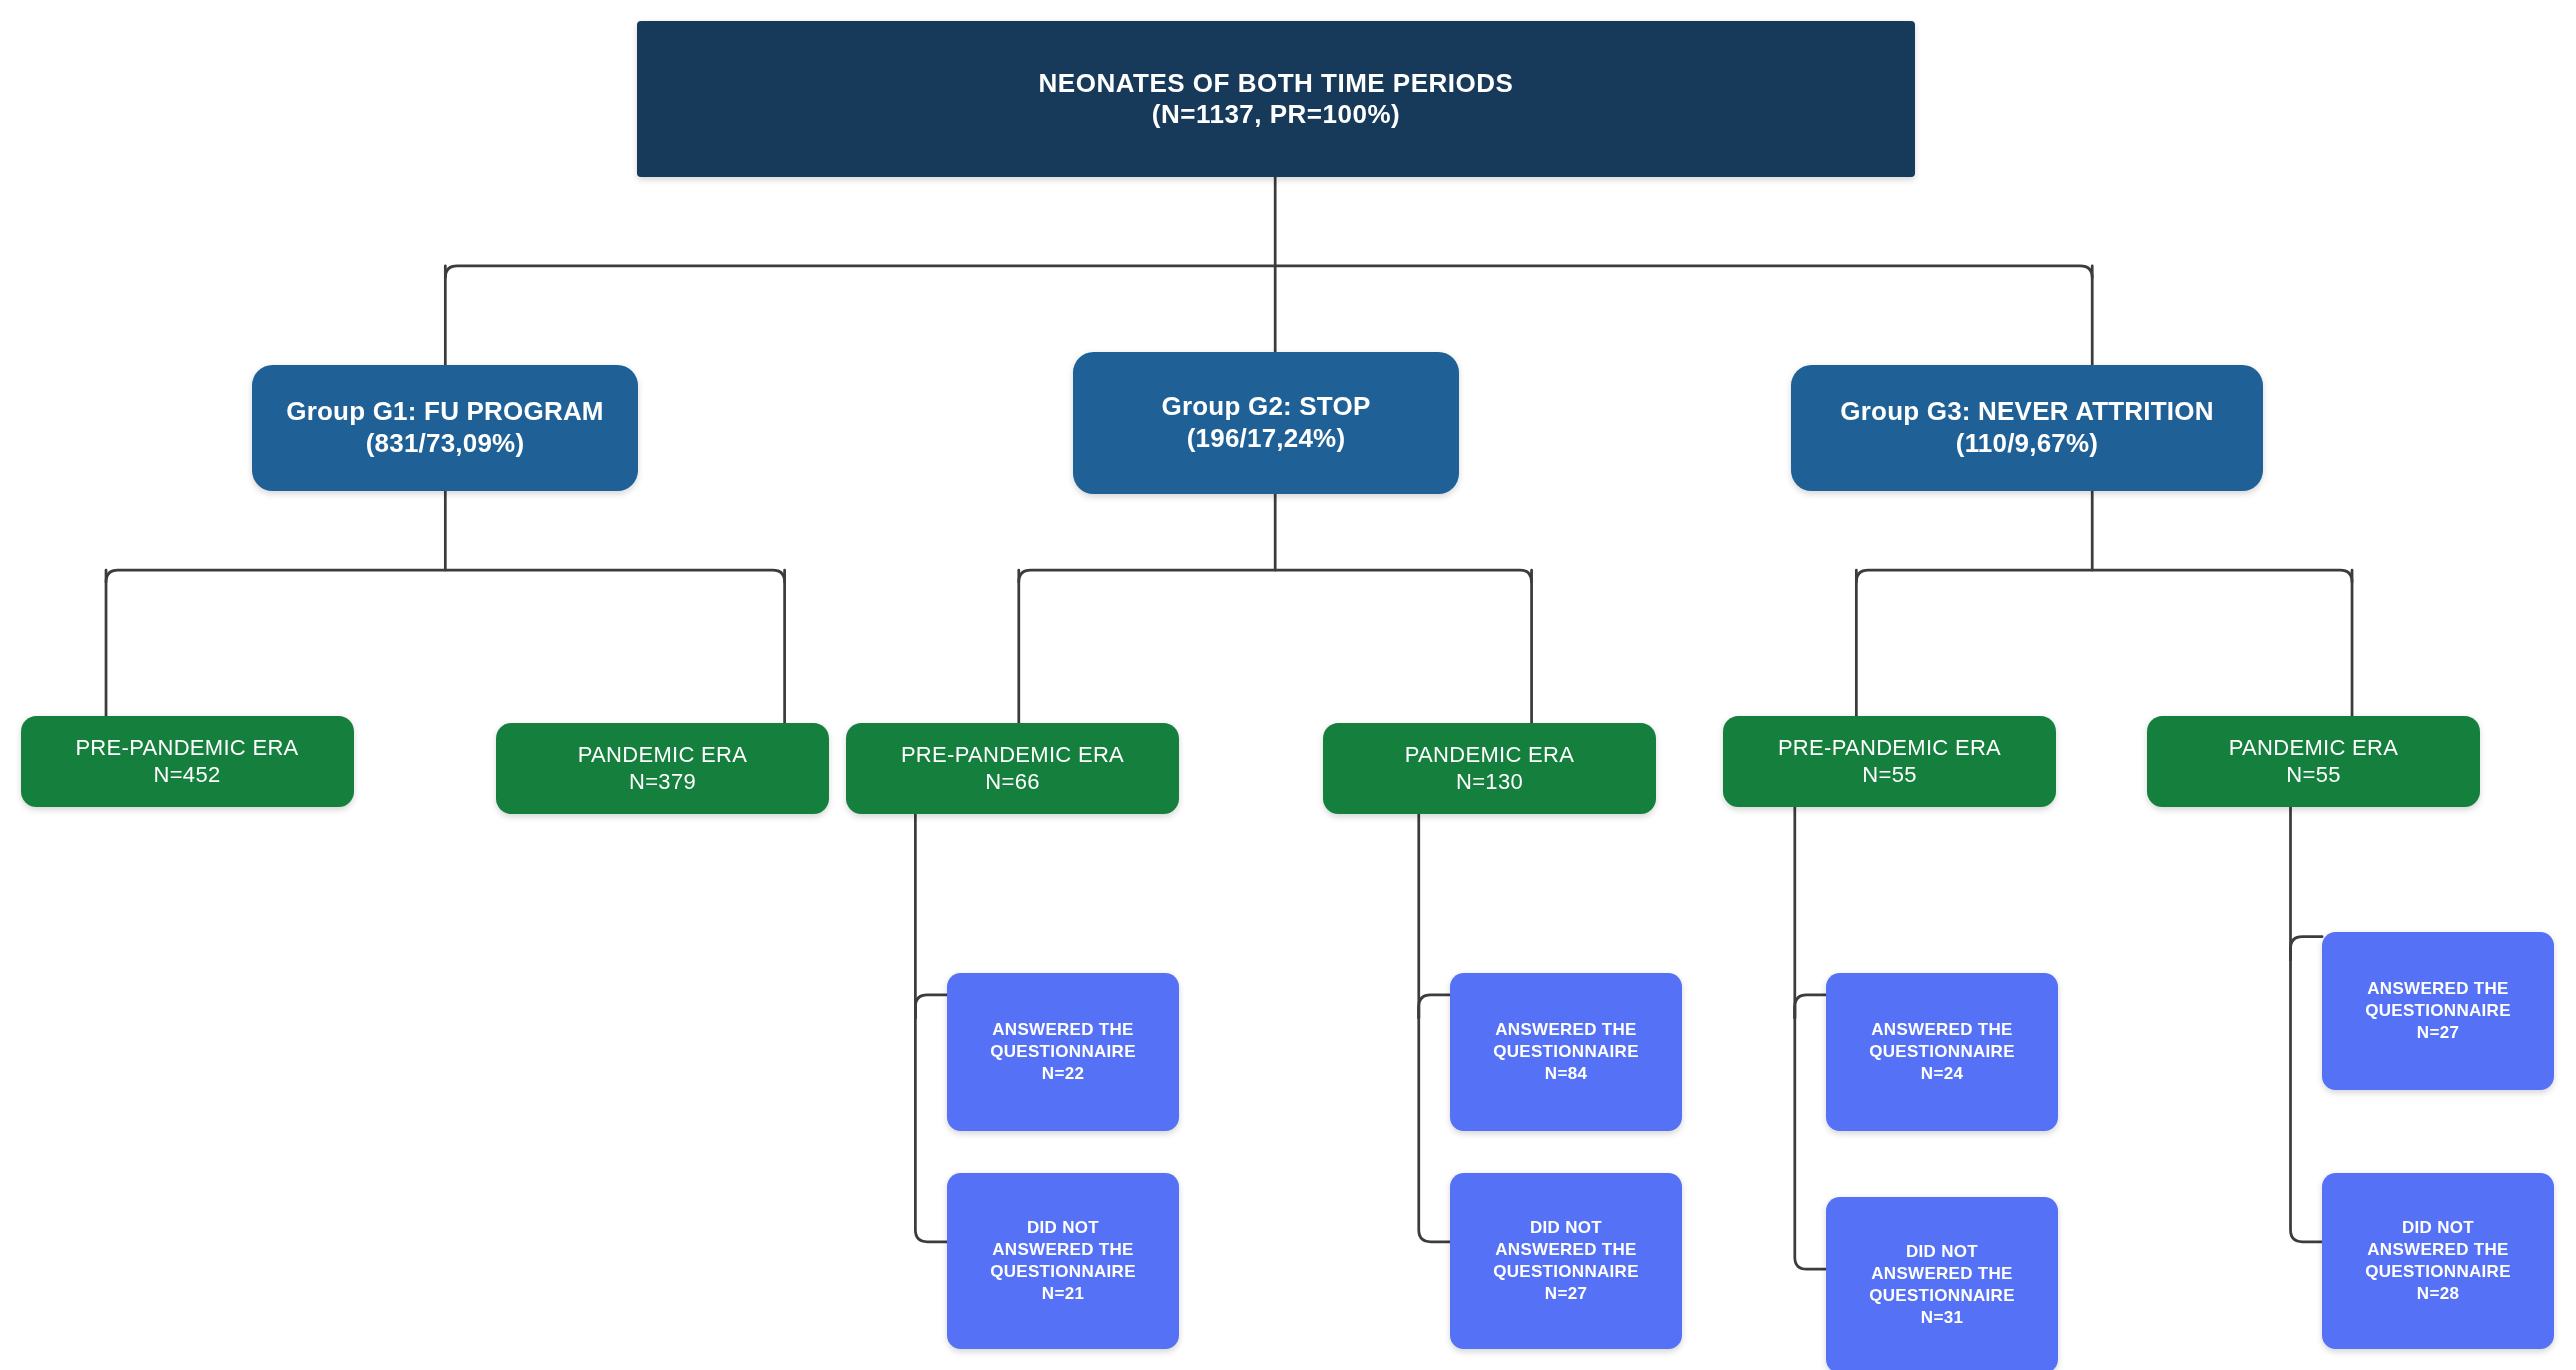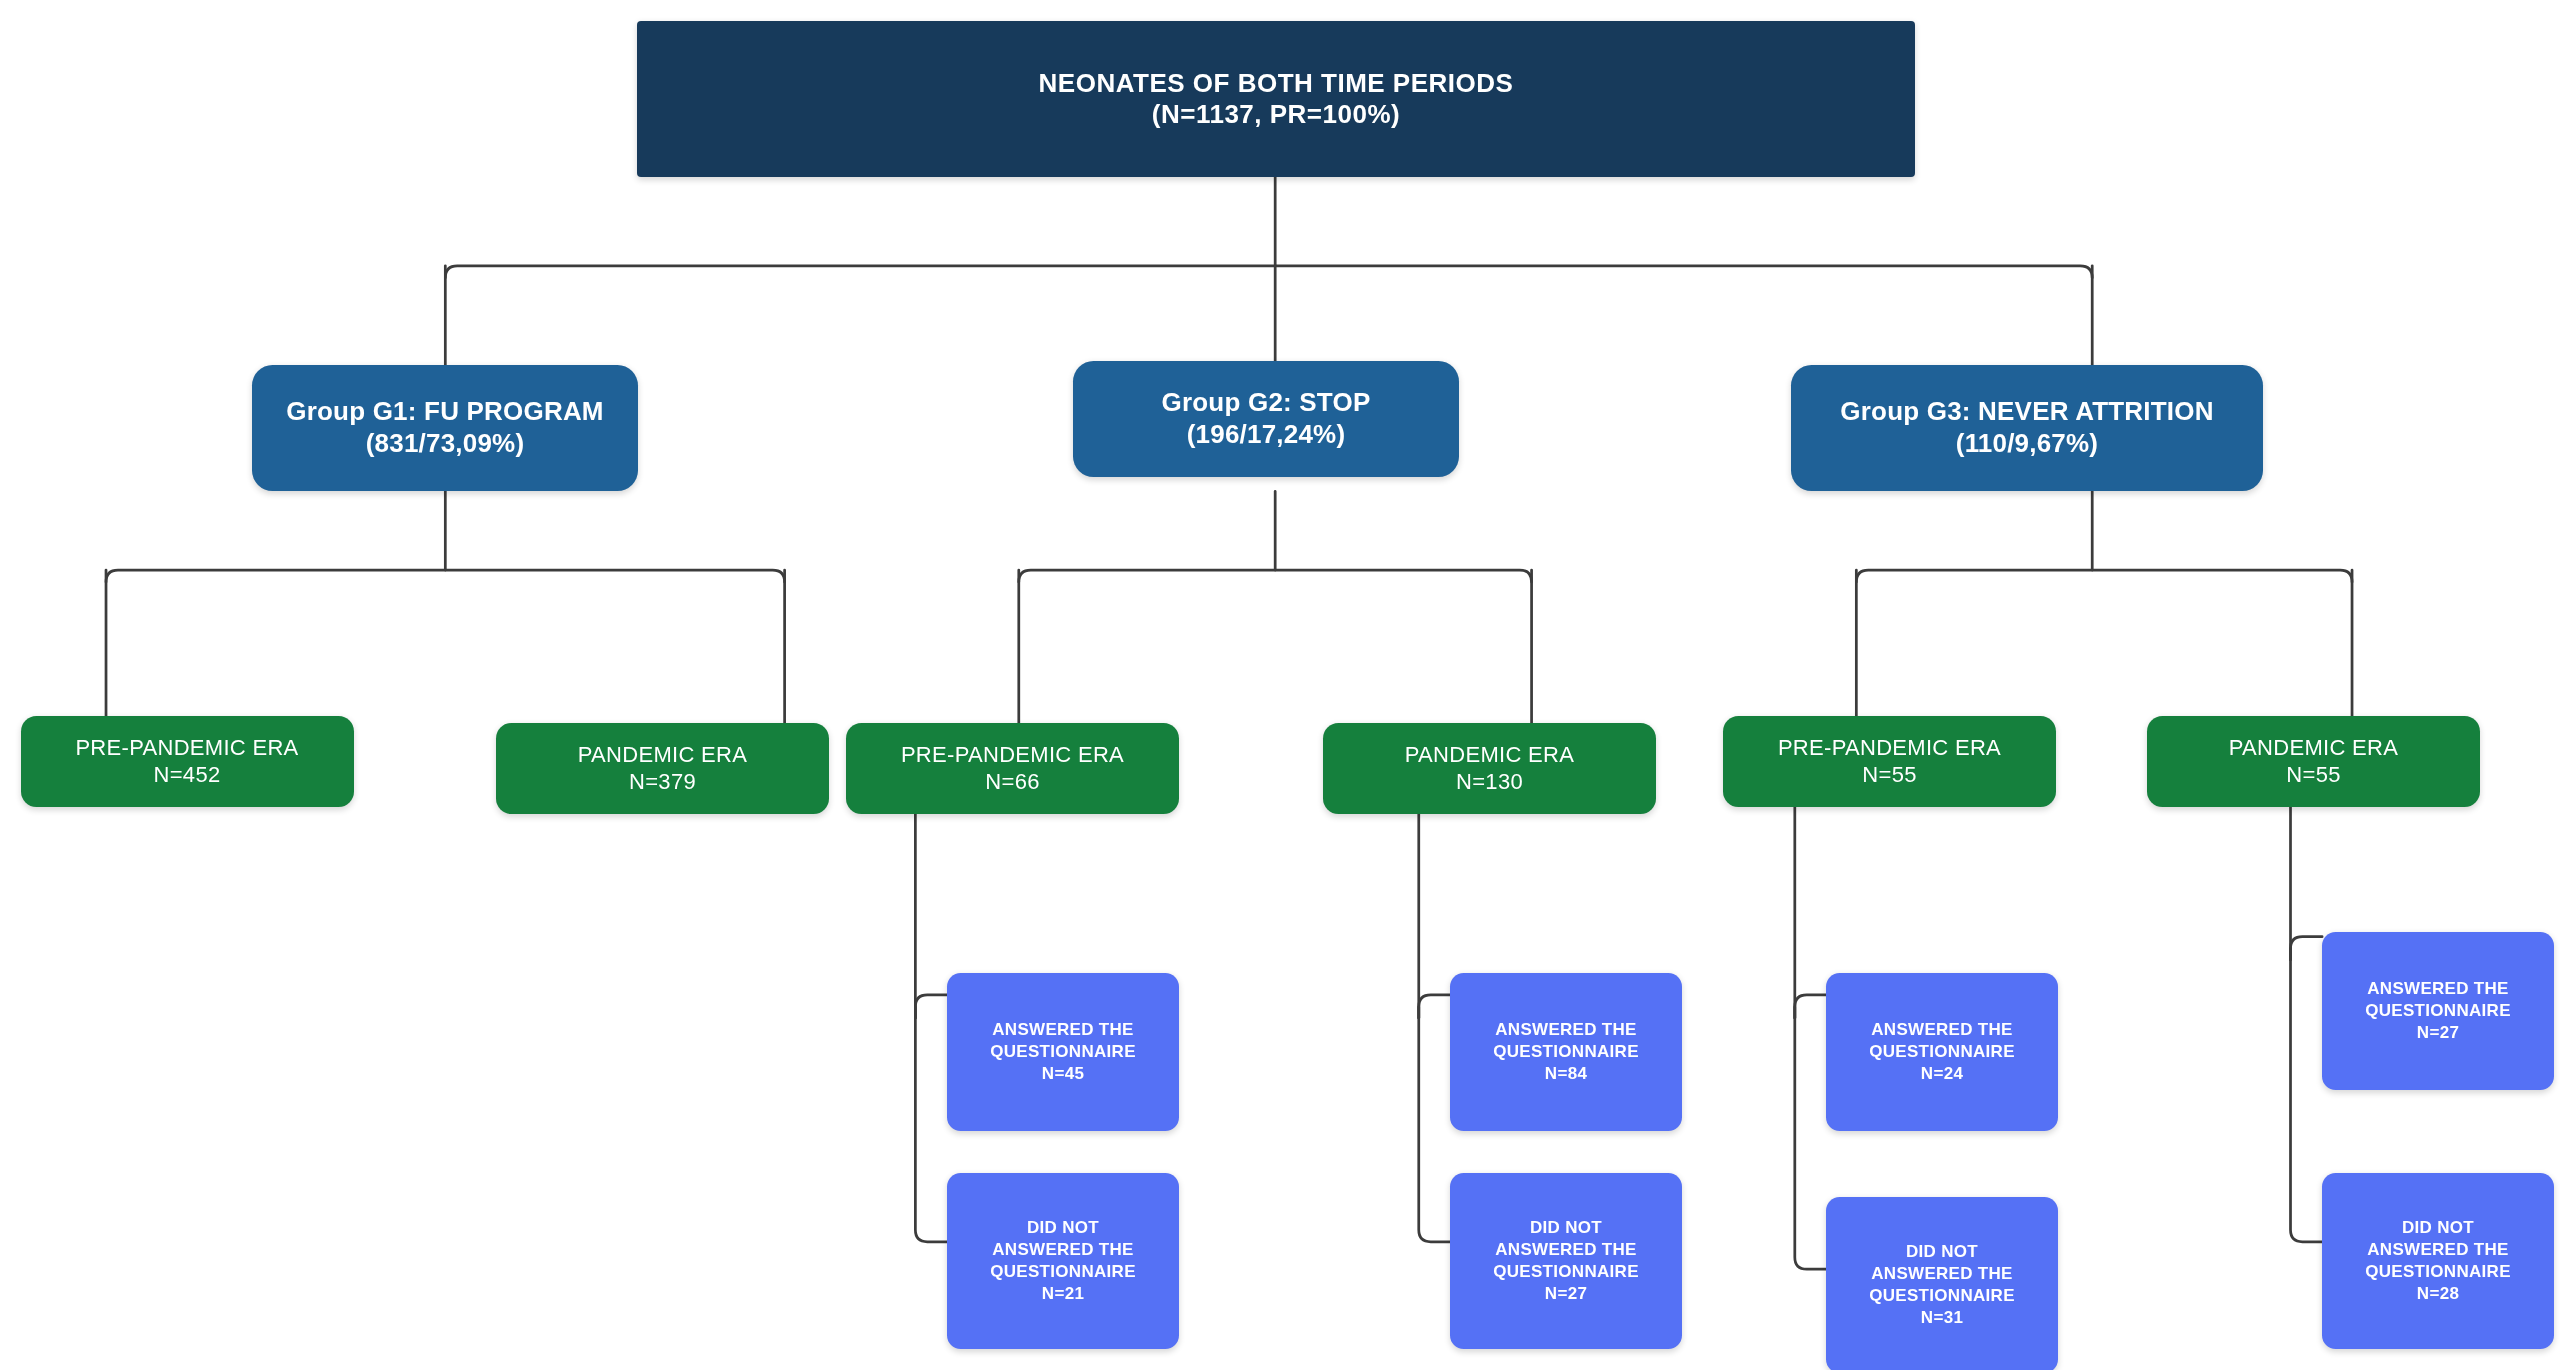--- a/index.html
+++ b/index.html
@@ -129,21 +129,21 @@
   <div class="node node--root" style="left:637px; top:21.4px; width:1278px; height:156px;">
     <span class="line">NEONATES OF BOTH TIME PERIODS</span>
     <span class="line">(N=1137, PR=100%)</span>
   </div>
 
   <div class="node node--group" style="left:252px; top:365px; width:386px; height:126px;">
     <span class="line">Group G1: FU PROGRAM</span>
     <span class="line">(831/73,09%)</span>
   </div>
 
-  <div class="node node--group" style="left:1073px; top:361px; width:386px; height:116px;">
+  <div class="node node--group" style="left:1073px; top:352px; width:386px; height:142px;">
     <span class="line">Group G2: STOP</span>
     <span class="line">(196/17,24%)</span>
   </div>
 
   <div class="node node--group" style="left:1791px; top:365px; width:472px; height:126px;">
     <span class="line">Group G3: NEVER ATTRITION</span>
     <span class="line">(110/9,67%)</span>
   </div>
 
   <div class="node node--era" style="left:20.5px; top:716px; width:333px; height:91px;">
@@ -172,21 +172,21 @@
   </div>
 
   <div class="node node--era" style="left:2147px; top:716px; width:333px; height:91px;">
     <span class="line">PANDEMIC ERA</span>
     <span class="line">N=55</span>
   </div>
 
   <div class="node node--quest" style="left:947px; top:973px; width:232px; height:158px;">
     <span class="line">ANSWERED  THE</span>
     <span class="line">QUESTIONNAIRE</span>
-    <span class="line">N=45</span>
+    <span class="line">N=22</span>
   </div>
 
   <div class="node node--quest" style="left:947px; top:1173px; width:232px; height:176px;">
     <span class="line">DID NOT</span>
     <span class="line">ANSWERED THE</span>
     <span class="line">QUESTIONNAIRE</span>
     <span class="line">N=21</span>
   </div>
 
   <div class="node node--quest" style="left:1450px; top:973px; width:232px; height:158px;">

